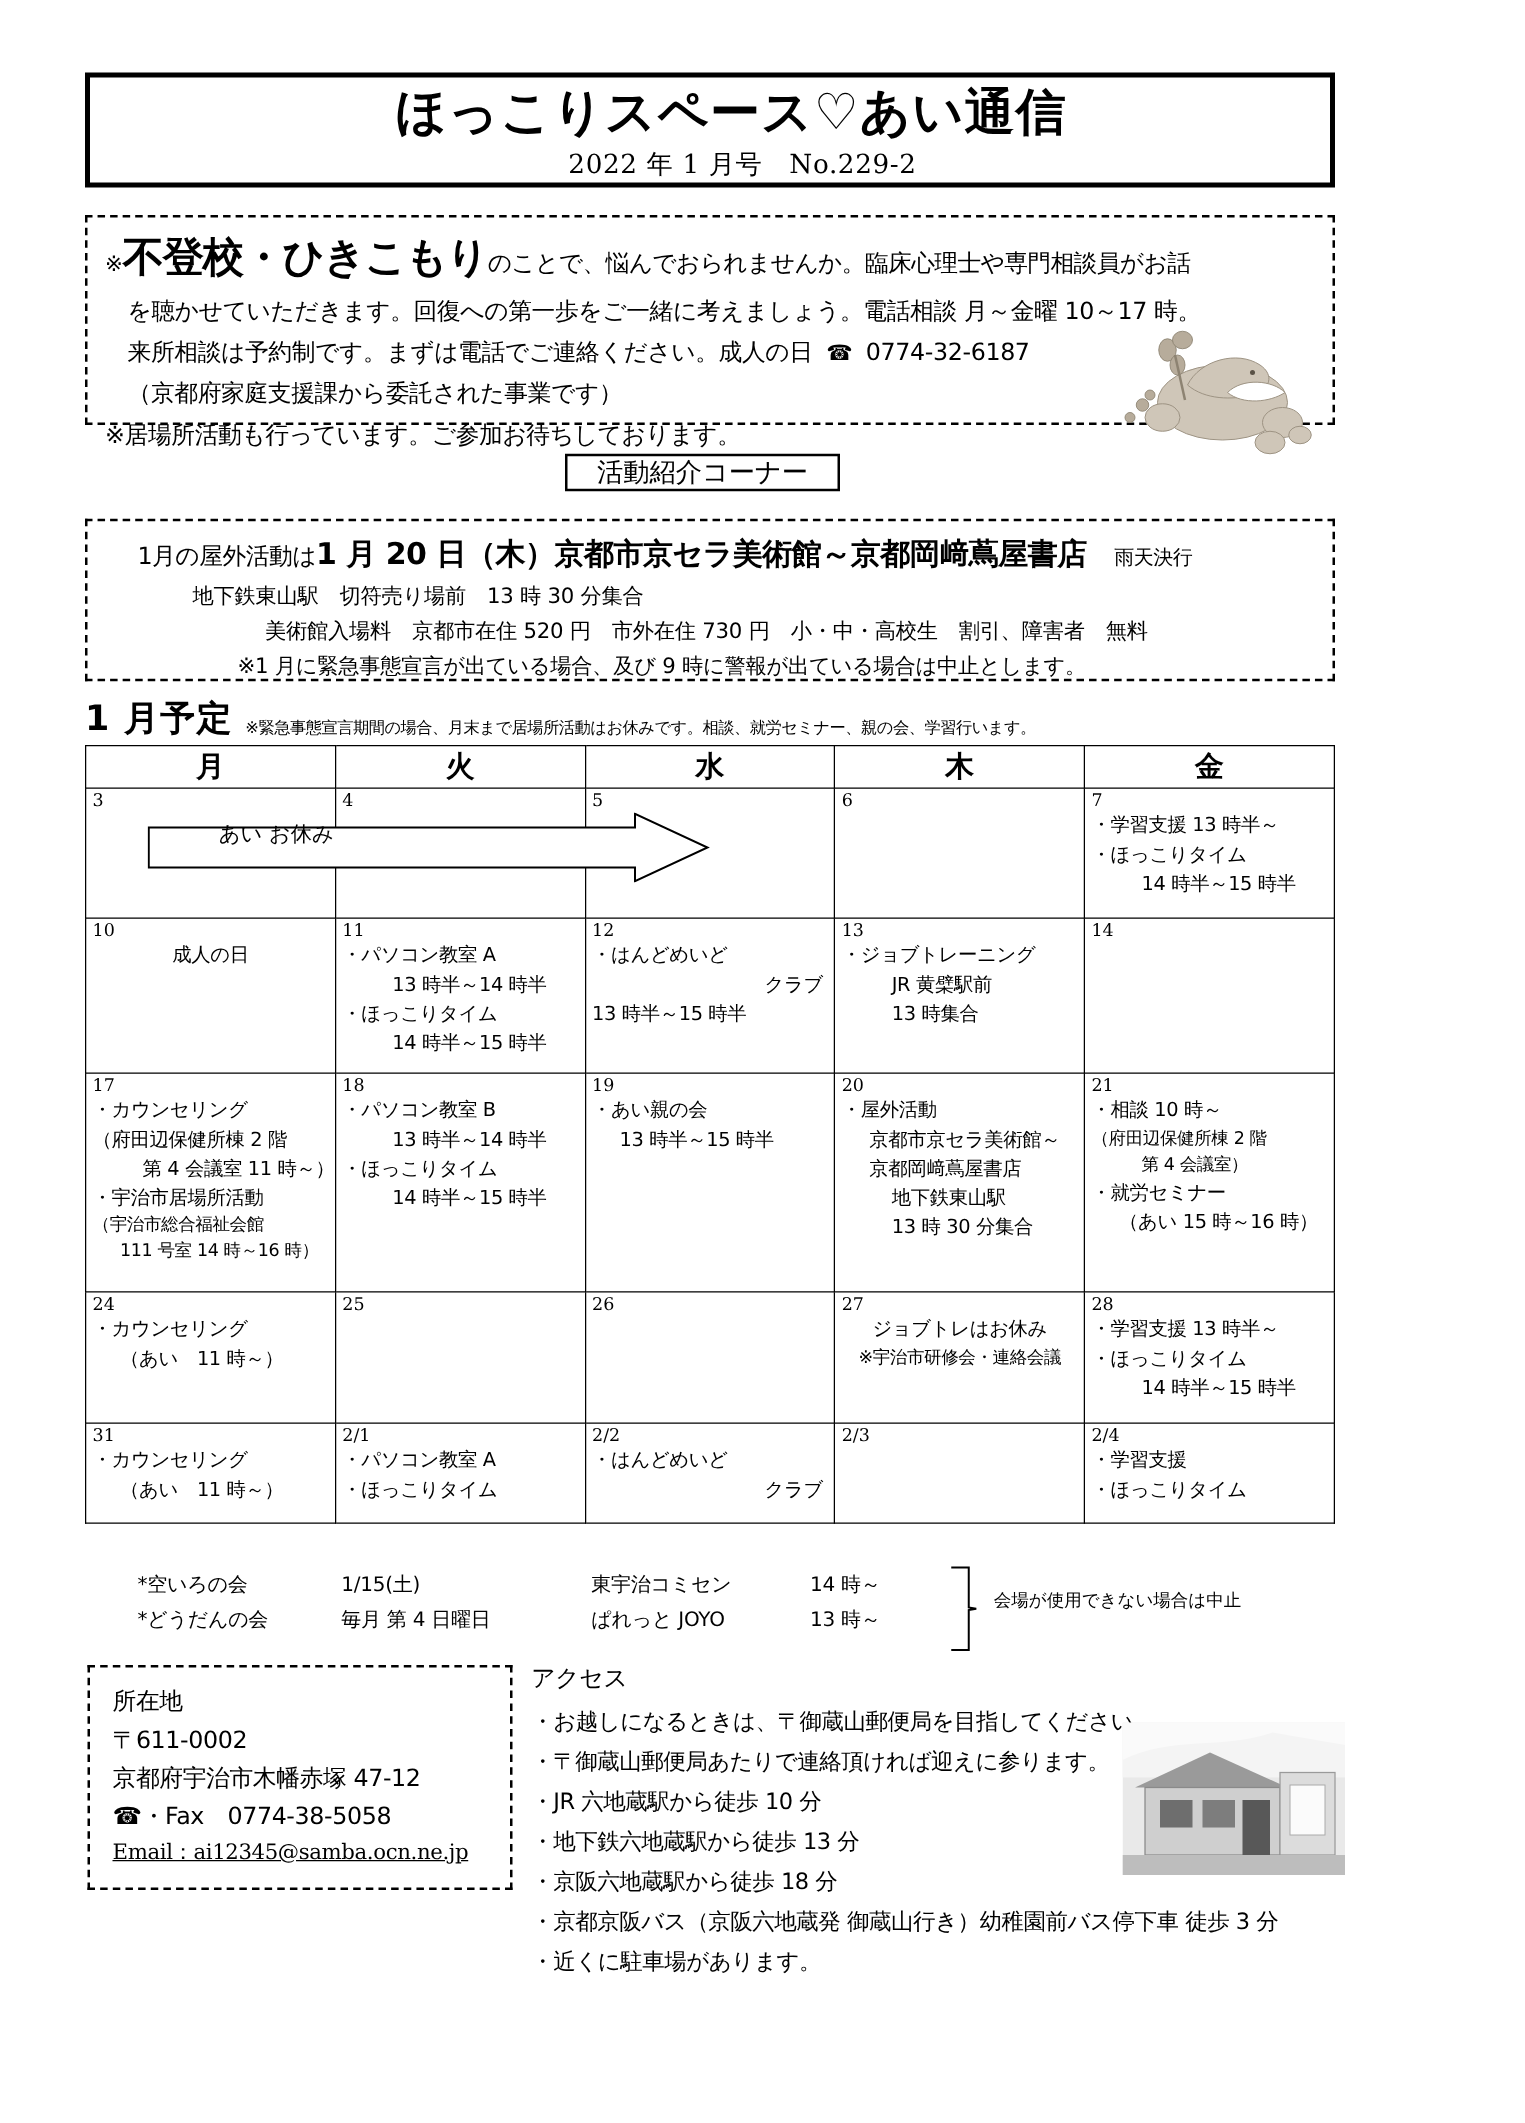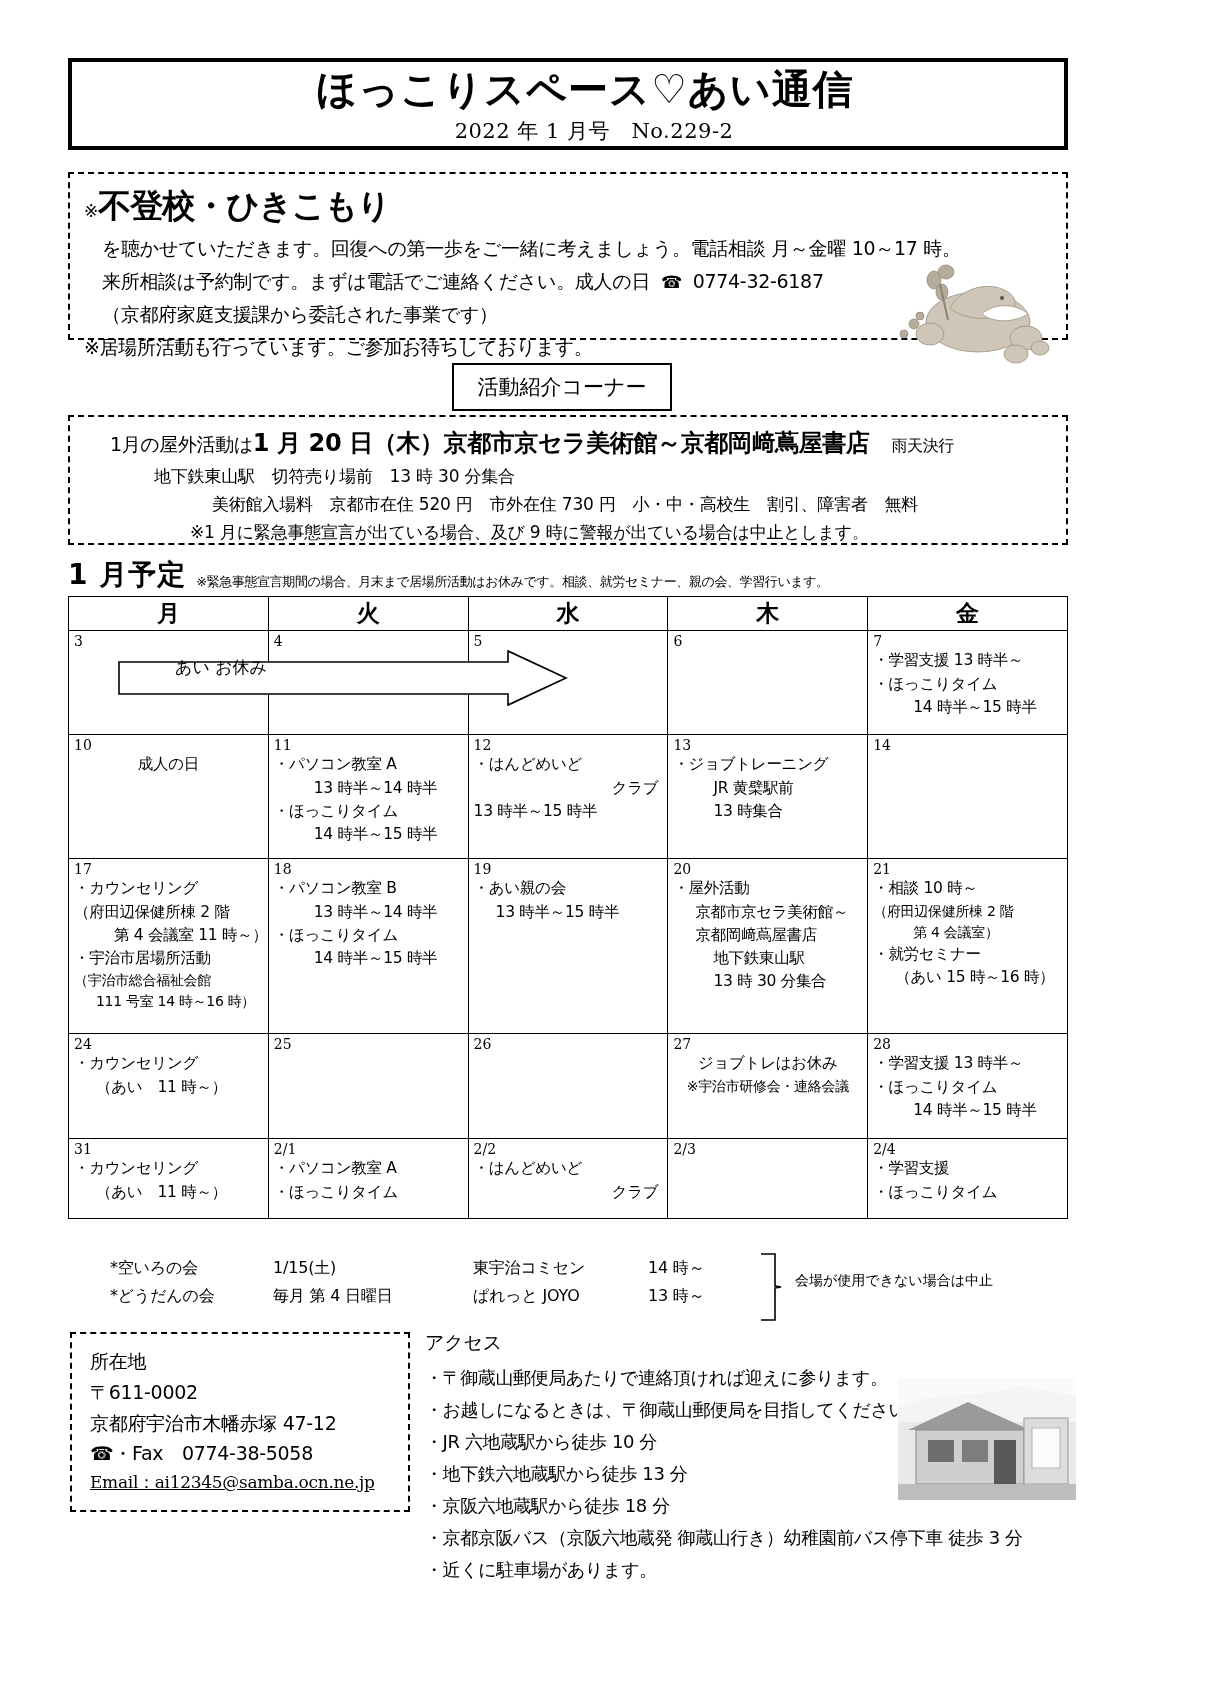--- a/index.html
+++ b/index.html
@@ -39,21 +39,21 @@
   .n-rest { font-size: 19px; letter-spacing: -0.5px; }
   .notice-line { font-size: 19px; margin-left: 18px; margin-top: 7px; white-space: nowrap; letter-spacing: -0.3px; }
   .notice-last { font-size: 19px; margin-top: 7px; white-space: nowrap; letter-spacing: -0.3px; }
   .tel-glyph { font-size: 17px; }
 
   
   .dove { position: absolute; left: 890px; top: 250px; width: 180px; height: 120px; }
 
   
   .corner-label {
-    position: absolute; left: 452px; top: 363px; width: 220px; height: 48px;
+    position: absolute; left: 452px; top: 363px; width: 220px; height: 30px;
     border: 2px solid #000; display: flex; align-items: center; justify-content: center;
     font-size: 21px; background: #fff; z-index: 3;
   }
 
   
   .outdoor-box {
     position: absolute; left: 68px; top: 415px; width: 1000px; height: 130px;
     border: 2px dashed #000; padding: 10px 8px 0 12px;
   }
   .od-l1 { font-size: 19px; white-space: nowrap; letter-spacing: -0.4px; padding-left: 28px; }
@@ -129,20 +129,21 @@
 
   <div class="title-box">
     <div class="title-main">ほっこりスペース♡あい通信</div>
     <div class="title-issue">2022 年 1 月号　No.229-2</div>
   </div>
 
   <div class="notice-box">
     <div class="notice-l1">
       <span class="n-mark">※</span>
       <span class="n-big">不登校・ひきこもり</span>
+      <span class="n-rest">のことで、悩んでおられませんか。臨床心理士や専門相談員がお話</span>
     </div>
     <div class="notice-line">を聴かせていただきます。回復への第一歩をご一緒に考えましょう。電話相談 月～金曜 10～17 時。</div>
     <div class="notice-line">
       <span>来所相談は予約制です。まずは電話でご連絡ください。成人の日</span>
       <span class="tel-glyph">&nbsp;☎&nbsp;</span>
       <span>0774-32-6187</span>
     </div>
     <div class="notice-line">（京都府家庭支援課から委託された事業です）</div>
     <div class="notice-last">※居場所活動も行っています。ご参加お待ちしております。</div>
   </div>
@@ -365,22 +366,22 @@
     <div class="addr-line">所在地</div>
     <div class="addr-line">〒611-0002</div>
     <div class="addr-line">京都府宇治市木幡赤塚 47-12</div>
     <div class="addr-line">☎・Fax　0774-38-5058</div>
     <div class="addr-line addr-email">Email：ai12345@samba.ocn.ne.jp</div>
   </div>
 
   <div class="access">
     <div class="access-title">アクセス</div>
     <div id="access-items">
+        <div class="access-item">・お越しになるときは、〒御蔵山郵便局を目指してください。</div>
         <div class="access-item">・〒御蔵山郵便局あたりで連絡頂ければ迎えに参ります。</div>
-        <div class="access-item">・お越しになるときは、〒御蔵山郵便局を目指してください。</div>
         <div class="access-item">・JR 六地蔵駅から徒歩 10 分</div>
         <div class="access-item">・地下鉄六地蔵駅から徒歩 13 分</div>
         <div class="access-item">・京阪六地蔵駅から徒歩 18 分</div>
         <div class="access-item">・京都京阪バス（京阪六地蔵発 御蔵山行き）幼稚園前バス停下車 徒歩 3 分</div>
         <div class="access-item">・近くに駐車場があります。</div>
       </div>
   </div>
 
   <svg class="photo" viewBox="0 0 178 122">
     <rect x="0" y="0" width="178" height="122" fill="#e9e9e9"></rect>

